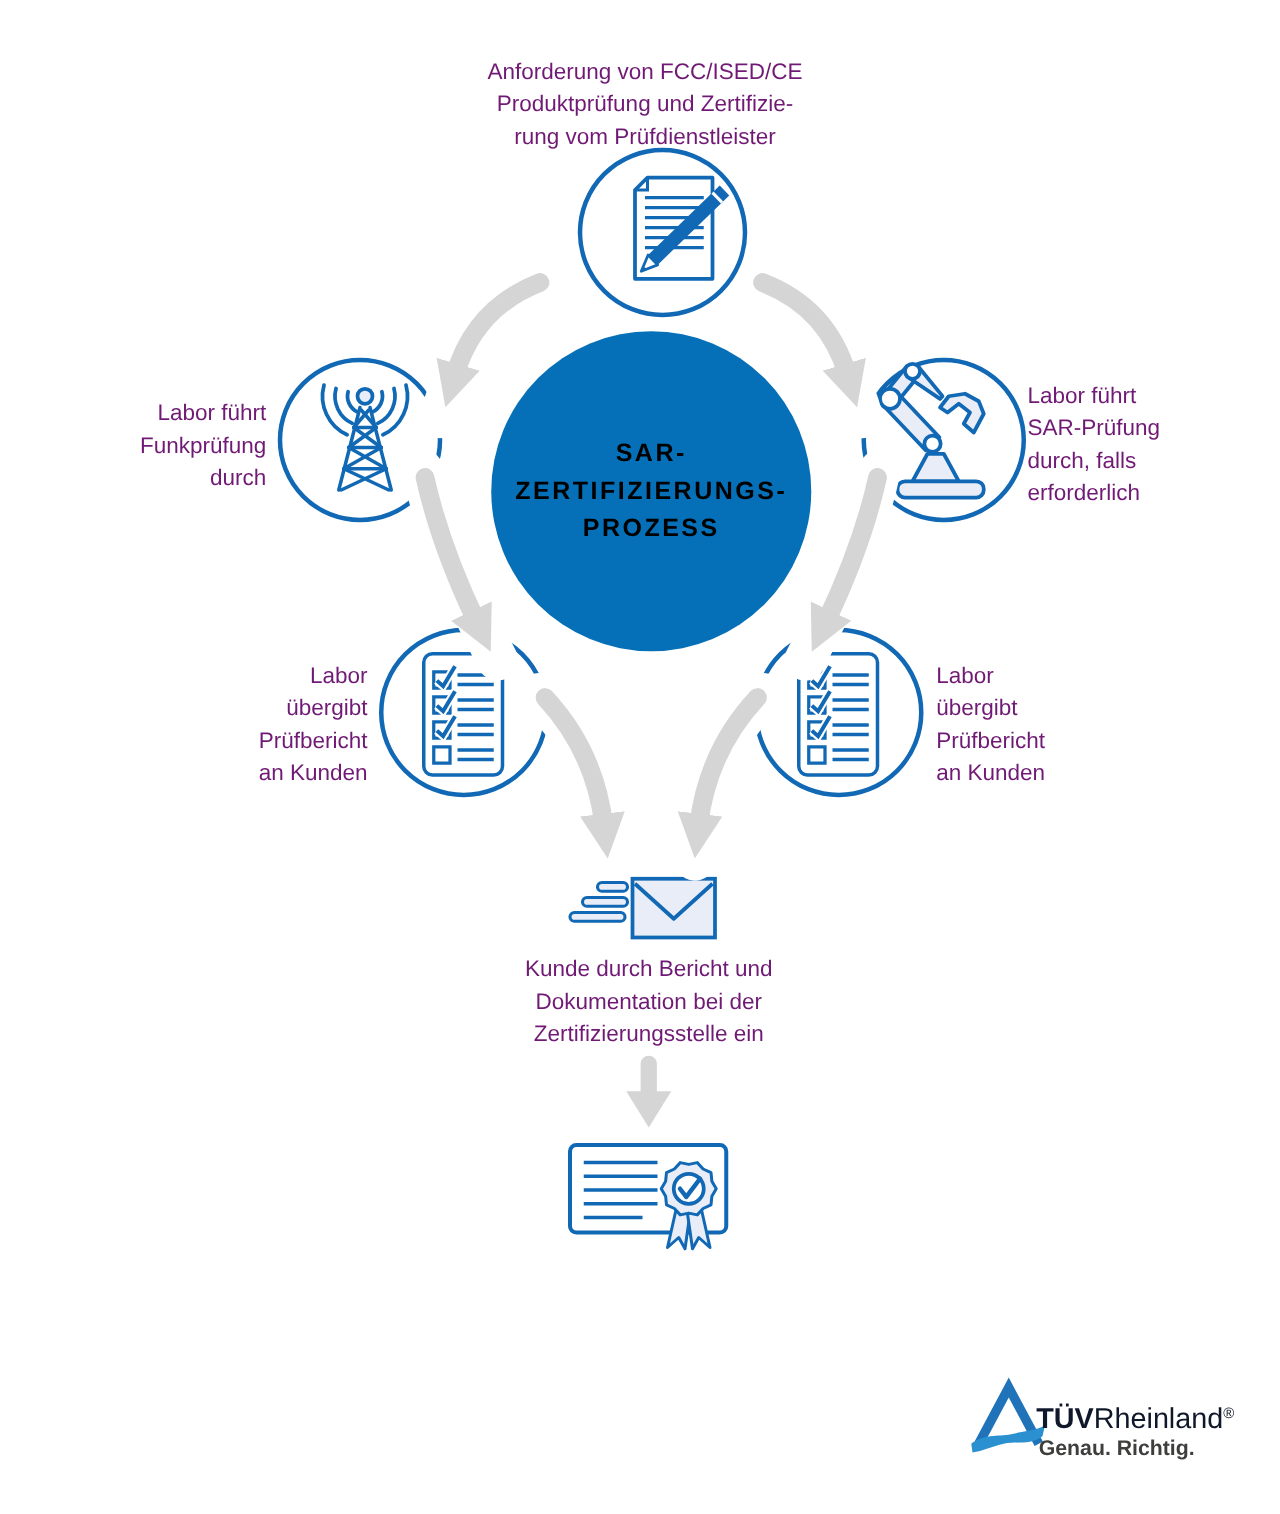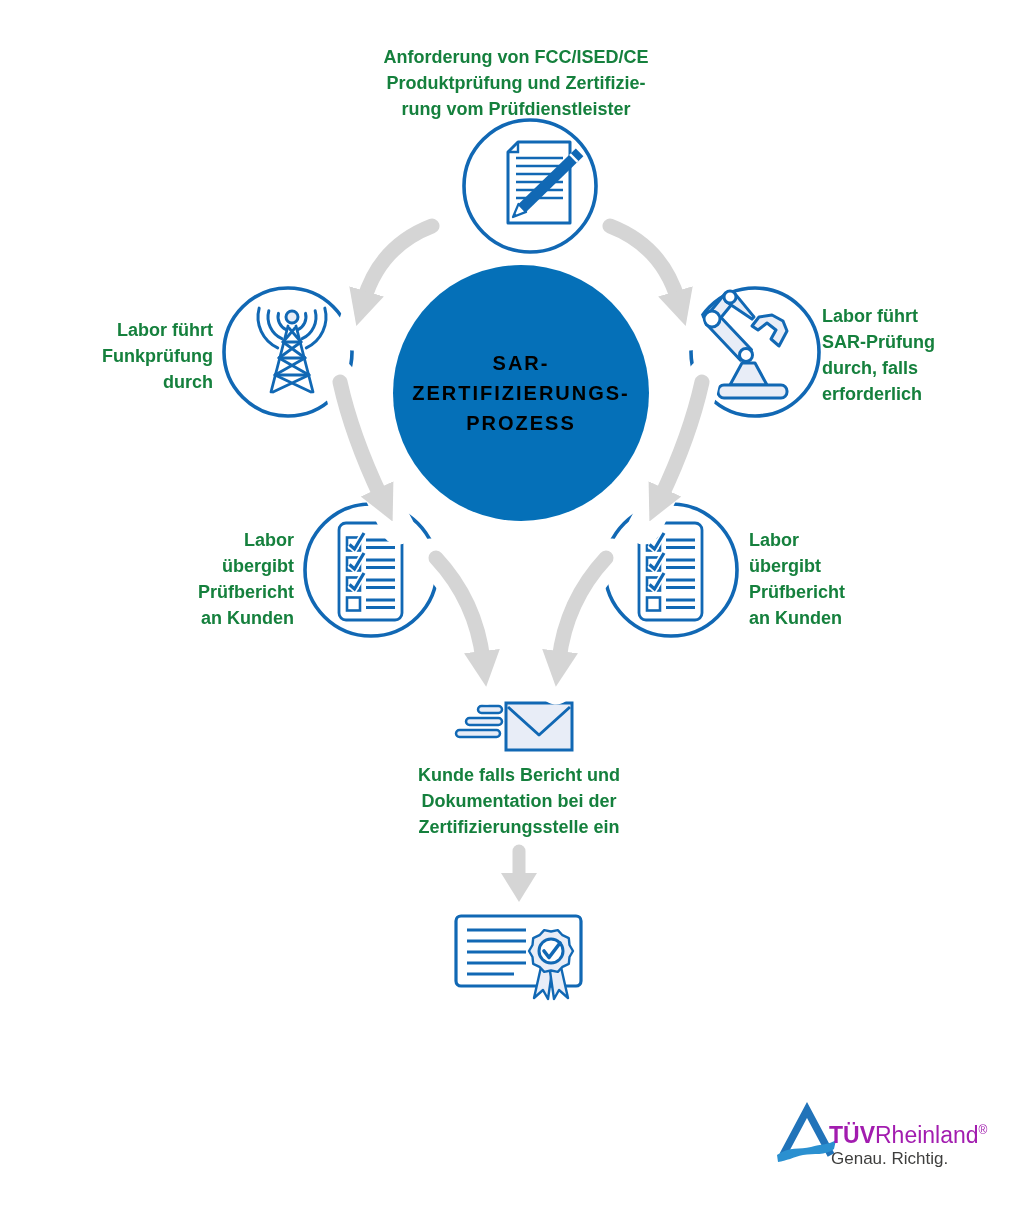--- a/index.html
+++ b/index.html
@@ -1,30 +1,30 @@
 <!DOCTYPE html>
 <html><head>
 <meta charset="utf-8">
 <style>
   html,body{margin:0;padding:0;background:#ffffff;}
   #canvas{position:relative;width:1024px;height:1211px;background:#fff;overflow:hidden;
           font-family:"Liberation Sans",sans-serif;}
   #art{position:absolute;left:0;top:0;}
-  .lbl{position:absolute;color:#15803d;font-size:18px;font-weight:bold;line-height:26px;
+  .lbl{position:absolute;color:#701a75;font-size:18px;font-weight:normal;line-height:26px;
        white-space:pre-line;}
   .lbl.center{text-align:center;}
   .lbl.right{text-align:right;}
   .lbl.left{text-align:left;}
   #center-title{position:absolute;left:391px;top:348px;width:260px;text-align:center;
        color:#000000;font-size:20px;line-height:30px;font-weight:bold;letter-spacing:2px;
        white-space:pre-line;}
-  #logo-text{position:absolute;left:829px;top:1117px;color:#a21caf;font-size:23px;line-height:26px;}
+  #logo-text{position:absolute;left:829px;top:1117px;color:#0f172a;font-size:23px;line-height:26px;}
   #logo-text .tuv{font-weight:bold;}
   #logo-text .reg{font-size:12px;vertical-align:super;}
-  #logo-tagline{position:absolute;left:831px;top:1149px;color:#3e3e3d;font-size:17px;font-weight:normal;}
+  #logo-tagline{position:absolute;left:831px;top:1149px;color:#3e3e3d;font-size:17px;font-weight:bold;}
 </style>
 </head>
 <body>
 
 <div id="canvas">
 
 <svg id="art" width="1024" height="1211" viewBox="0 0 1024 1211">
   <defs>
     <marker id="ah" viewBox="0 0 10 10" refX="2.5" refY="5" markerWidth="2.4" markerHeight="2.4" orient="auto" markerUnits="strokeWidth">
       <path d="M0,0 L10,5 L0,10 Z" fill="#d5d5d5"></path>
@@ -171,21 +171,21 @@
 <div class="lbl right" style="left:124px;top:527px;width:170px;">Labor
 übergibt
 Prüfbericht
 an Kunden</div>
 
 <div class="lbl left" style="left:749px;top:527px;width:170px;">Labor
 übergibt
 Prüfbericht
 an Kunden</div>
 
-<div class="lbl center" style="left:339px;top:762px;width:360px;">Kunde falls Bericht und
+<div class="lbl center" style="left:339px;top:762px;width:360px;">Kunde durch Bericht und
 Dokumentation bei der
 Zertifizierungsstelle ein</div>
 
 
 <div id="center-title">SAR-
 ZERTIFIZIERUNGS-
 PROZESS</div>
 
 <div id="logo-text"><span class="tuv">TÜV</span><span>Rheinland</span><span class="reg">®</span></div>
 

